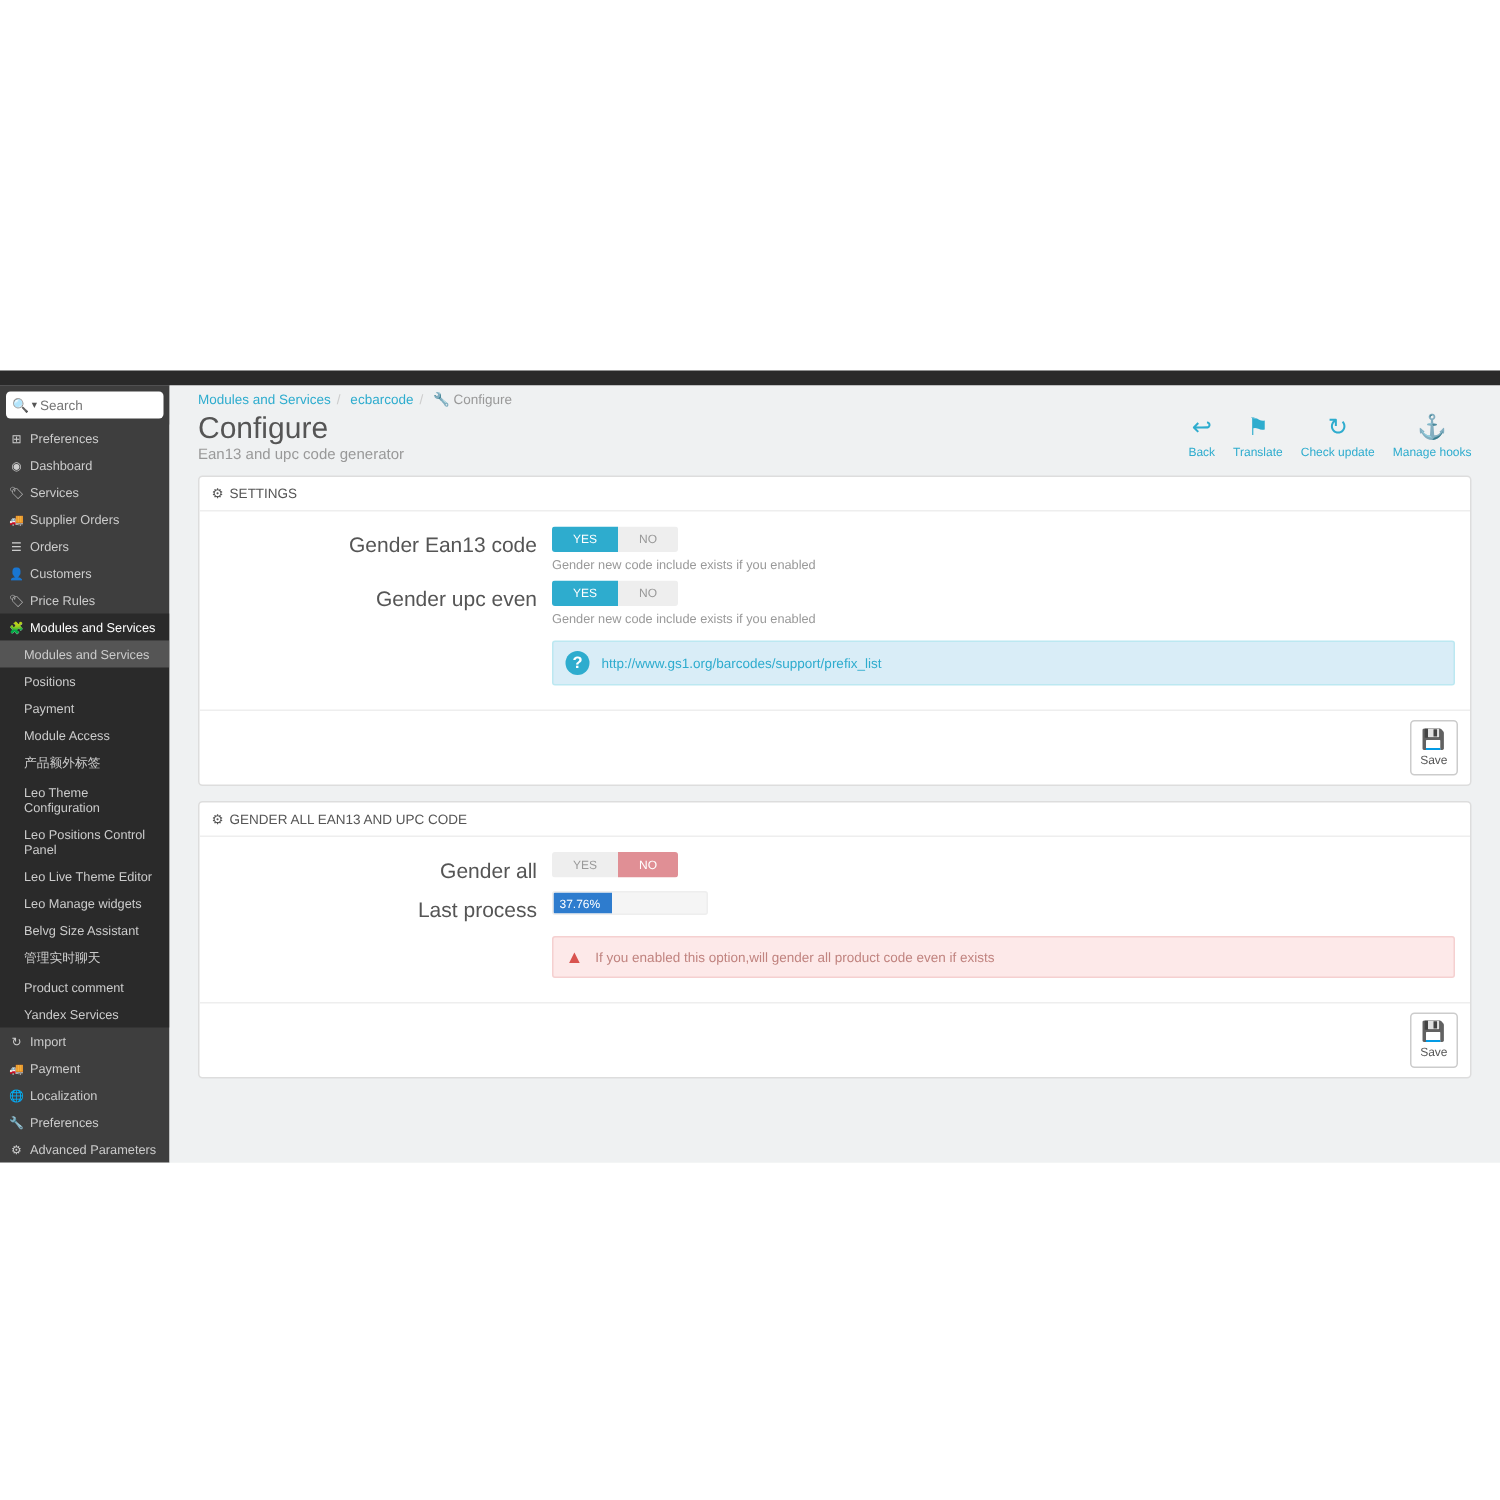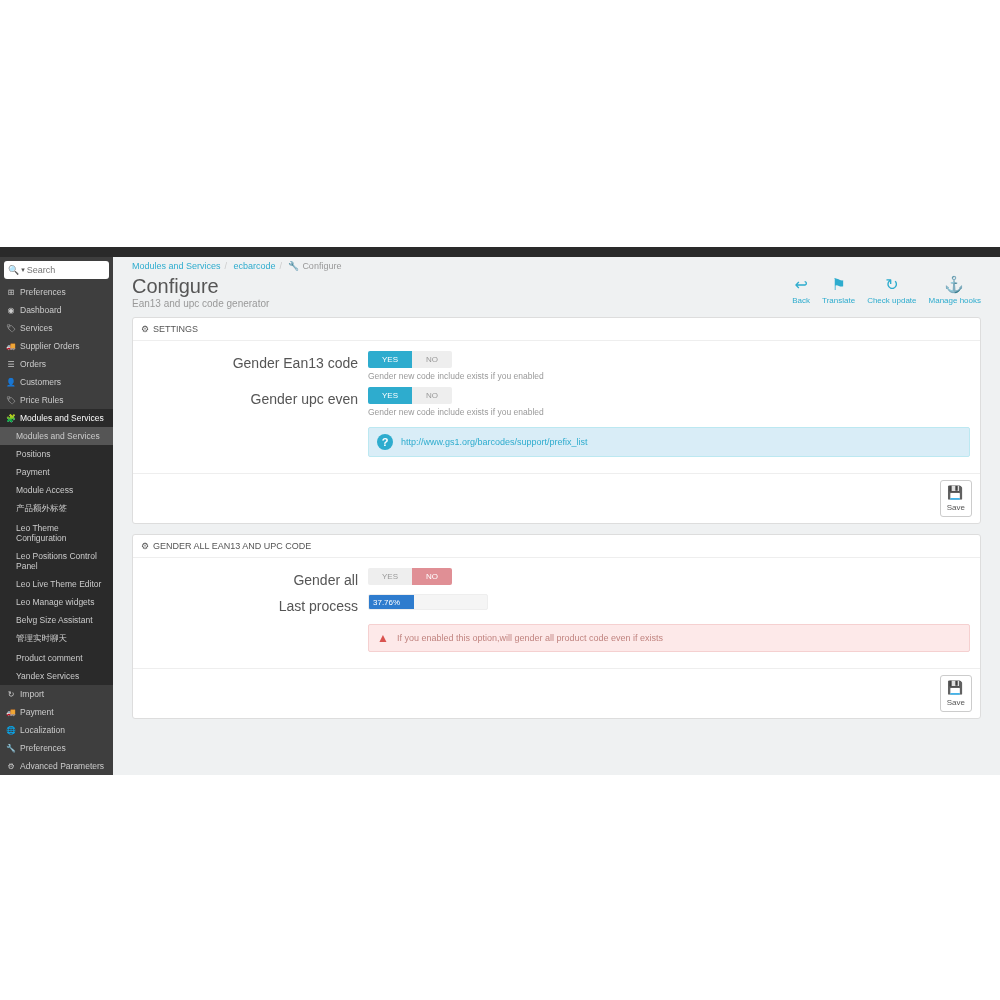--- a/index.html
+++ b/index.html
@@ -48,21 +48,21 @@
 .alert-info{background:#d9edf7;border:1px solid #bce8f1;border-radius:2px;padding:6px 8px;display:flex;align-items:center;margin-top:4px}
 .alert-info .qm{width:16px;height:16px;border-radius:50%;background:#2eacce;color:#fff;display:flex;align-items:center;justify-content:center;font-size:11px;font-weight:bold;margin-right:8px}
 .alert-info a{color:#2eacce;font-size:9px;text-decoration:none}
 .alert-warn{background:#fde9e9;border:1px solid #f5d0d0;border-radius:2px;padding:6px 8px;display:flex;align-items:center;margin-top:4px}
 .alert-warn .wi{color:#d9534f;font-size:12px;margin-right:8px}
 .alert-warn span.t{color:#c0837f;font-size:9px}
 .panel-foot{border-top:1px solid #eee;padding:6px 8px;text-align:right}
 .save-btn{display:inline-block;border:1px solid #ccc;border-radius:3px;padding:4px 6px;text-align:center;cursor:pointer;background:#fff}
 .save-btn .si{font-size:13px;display:block;color:#555}
 .save-btn .st{font-size:8px;color:#555}
-.progress{width:120px;height:16px;background:#f5f5f5;border-radius:2px;overflow:hidden;border:1px solid #eee}
+.progress{width:104px;height:16px;background:#f5f5f5;border-radius:2px;overflow:hidden;border:1px solid #eee}
 .progress-bar{height:100%;background:#2e7cce;color:#fff;font-size:8px;display:flex;align-items:center;padding-left:4px}
 </style>
 </head>
 <body>
 
 <div class="outer">
 <div class="app">
 <div class="topbar"></div>
 <div class="layout">
 

